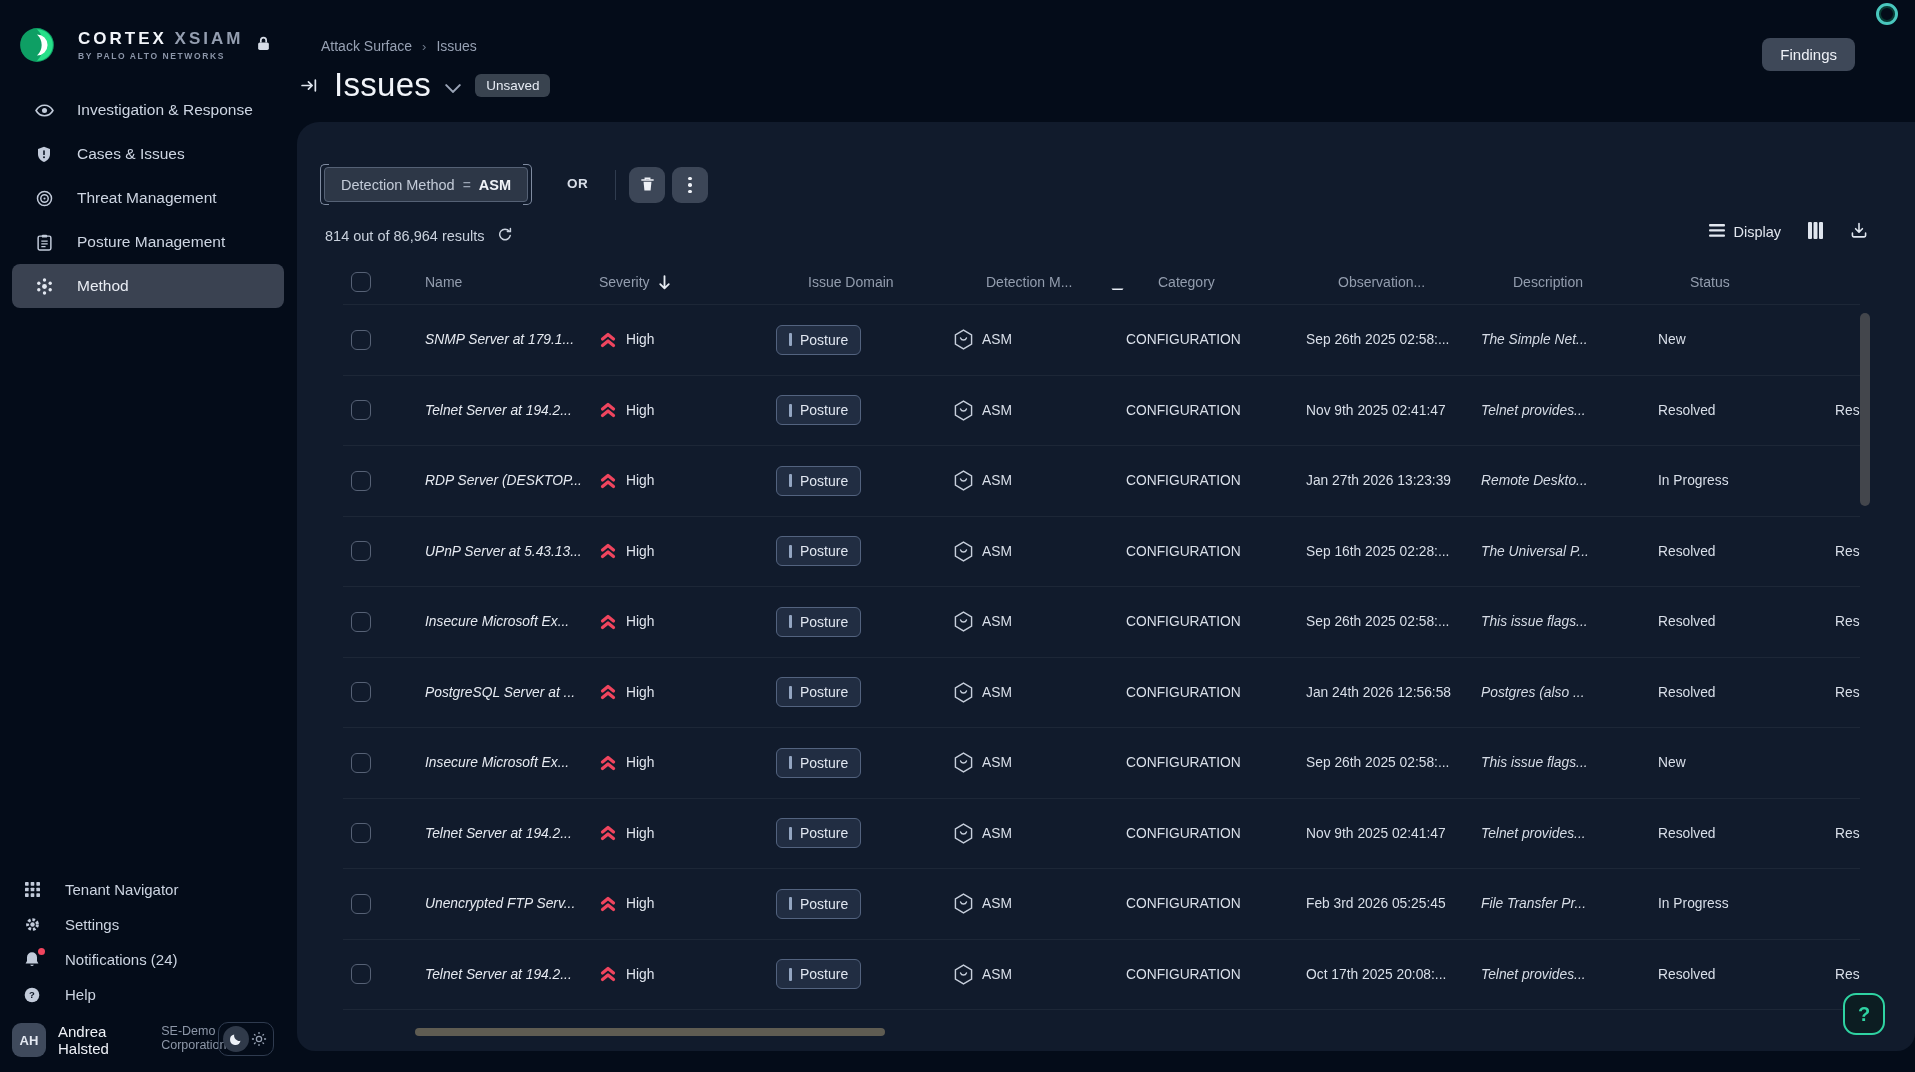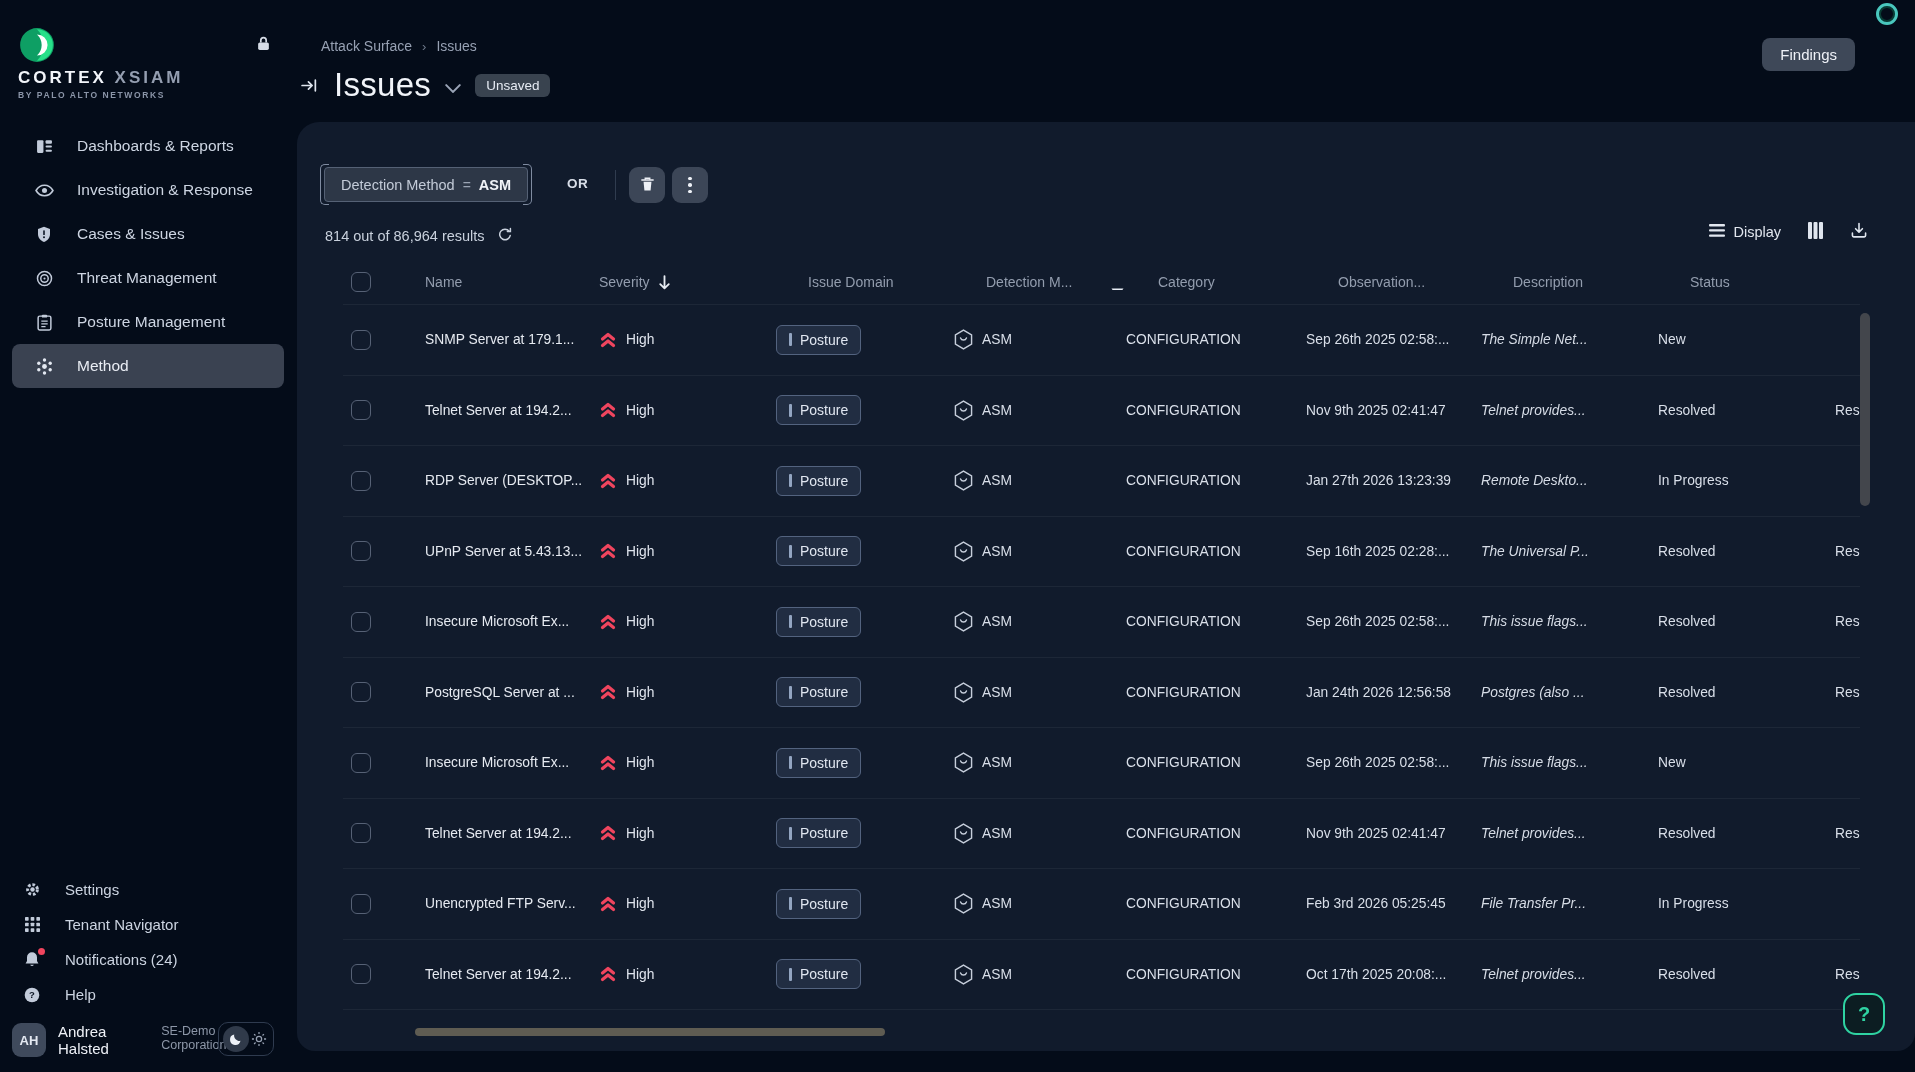--- a/index.html
+++ b/index.html
@@ -5,21 +5,21 @@
   * { margin:0; padding:0; box-sizing:border-box; }
   html,body { width:1915px; height:1072px; overflow:hidden; }
   body {
     background:#040c19;
     font-family:"Liberation Sans", sans-serif;
     color:#d9dfe9;
     position:relative;
   }
   
   .sidebar { position:absolute; left:0; top:0; width:296px; height:1072px; }
-  .brand { display:flex; align-items:flex-start; gap:4px; padding:26px 0 0 18px; position:relative;flex-direction:column; }
+  .brand { display:flex; align-items:center; gap:22px; padding:26px 0 0 18px; position:relative; }
   .brand-logo { width:38px; height:38px; flex:0 0 auto; }
   .brand-name { font-size:17px; font-weight:bold; letter-spacing:3px; color:#f2f5fa; white-space:nowrap; }
   .brand-name .x { color:#949eb0; }
   .brand-sub { font-size:8.5px; letter-spacing:1.6px; color:#8b95a8; font-weight:bold; margin-top:2px; }
   .lock { position:absolute; right:26px; top:36px; }
   .nav { margin-top:24px; }
   .nav-item { display:flex; align-items:center; height:44px; padding-left:21px; gap:22px;
               font-size:15.5px; color:#cdd5e2; margin:0 12px; border-radius:8px; cursor:pointer; }
   .nav-item.selected { background:#3a4251; color:#e9edf4; }
   .nav-icon { width:22px; display:flex; justify-content:center; align-items:center; }
@@ -89,21 +89,21 @@
   .thead { display:flex; align-items:center; height:40px; }
   .th { display:flex; align-items:center; gap:8px; font-size:14px; color:#939dae; position:relative;
         padding-right:10px; white-space:nowrap; overflow:hidden; flex:0 0 auto; cursor:pointer; }
   .th:not(:first-child)::before { content:""; position:absolute; left:-42px; top:12px; width:1px; height:17px; background:#2b3547; }
   .th .funnel { position:absolute; right:34px; top:13px; }
   .thead-line { height:1px; background:#1d2737; width:1652px; margin-top:2px; }
   .tbody { }
   .tr { display:flex; align-items:center; height:70.5px; border-bottom:1px solid #1d2737; cursor:pointer; }
   .td { flex:0 0 auto; font-size:13.8px; color:#d9dfe9; white-space:nowrap; overflow:hidden; padding-right:12px;
         display:flex; align-items:center; gap:9px; }
-  .td.name { color:#e6eaf1; }
+  .td.name { color:#e6eaf1;font-style:italic; }
   .td.desc { font-style:italic; color:#d6dce6; }
   .checkbox { width:20px; height:20px; border:1.6px solid #566175; border-radius:6px; cursor:pointer;
               margin-left:8px; flex:0 0 auto; }
   .sev-label { color:#dfe4ed; }
   .badge-posture { display:inline-flex; align-items:center; gap:8px; padding:6px 12px;
                    background:rgba(90,110,145,0.22); border:1px solid #53637f; border-radius:6px;
                    color:#e0e6f0; font-size:14px; }
   .badge-bar { width:3px; height:13px; background:#93a5c1; border-radius:1px; }
   
   .vscroll { position:absolute; right:45px; top:191px; width:10px; height:193px; background:#43464c; border-radius:5px; cursor:pointer; }
@@ -130,31 +130,20 @@
     <span class="lock">
       <svg width="13" height="15" viewBox="0 0 12 14">
           <rect x="1" y="6" width="10" height="7" rx="1.5" fill="#d6dce6"></rect>
           <path d="M3.5 6V4a2.5 2.5 0 0 1 5 0v2" stroke="#d6dce6" stroke-width="1.6" fill="none"></path>
         </svg>
     </span>
   </div>
   <div class="nav" id="nav-main">
       <div class="nav-item">
         <span class="nav-icon">
-          <svg width="17" height="17" viewBox="0 0 16 16" fill="#c2cbda">
-            <rect x="1" y="2" width="6" height="12" rx="1"></rect>
-            <rect x="9" y="2" width="6" height="3.4" rx="1"></rect>
-            <rect x="9" y="7" width="6" height="2" rx="1"></rect>
-            <rect x="9" y="11" width="6" height="2" rx="1"></rect>
-          </svg>
-        </span>
-        <span>Dashboards &amp; Reports</span>
-      </div>
-      <div class="nav-item">
-        <span class="nav-icon">
           <svg width="19" height="13" viewBox="0 0 18 12">
             <path d="M1 6C3 2.4 5.8 1 9 1s6 1.4 8 5c-2 3.6-4.8 5-8 5S3 9.6 1 6Z" fill="none" stroke="#c2cbda" stroke-width="1.5"></path>
             <circle cx="9" cy="6" r="2.4" fill="#c2cbda"></circle>
           </svg>
         </span>
         <span>Investigation &amp; Response</span>
       </div>
       <div class="nav-item">
         <span class="nav-icon">
           <svg width="16" height="17" viewBox="0 0 16 17">
@@ -196,44 +185,44 @@
             <circle cx="3.6" cy="12.1" r="1.6"></circle>
             <circle cx="3.6" cy="5.9" r="1.6"></circle>
           </svg>
         </span>
         <span>Method</span>
       </div>
     </div>
 
   <div class="side-footer">
     <div id="nav-footer">
-        <div class="footer-item">
-          <span class="nav-icon">
-            <svg width="17" height="17" viewBox="0 0 16 16">
-              <circle cx="8" cy="8" r="4.6" fill="none" stroke="#c2cbda" stroke-width="2.8" stroke-dasharray="2.5 1.7"></circle>
-              <circle cx="8" cy="8" r="2.1" fill="#c2cbda"></circle>
-            </svg>
-          </span>
-          <span>Settings</span>
-        </div>
         <div class="footer-item">
           <span class="nav-icon">
             <svg width="15" height="15" viewBox="0 0 14 14" fill="#c2cbda">
               <rect x="0" y="0" width="3.4" height="3.4" rx=".6"></rect>
               <rect x="5.3" y="0" width="3.4" height="3.4" rx=".6"></rect>
               <rect x="10.6" y="0" width="3.4" height="3.4" rx=".6"></rect>
               <rect x="0" y="5.3" width="3.4" height="3.4" rx=".6"></rect>
               <rect x="5.3" y="5.3" width="3.4" height="3.4" rx=".6"></rect>
               <rect x="10.6" y="5.3" width="3.4" height="3.4" rx=".6"></rect>
               <rect x="0" y="10.6" width="3.4" height="3.4" rx=".6"></rect>
               <rect x="5.3" y="10.6" width="3.4" height="3.4" rx=".6"></rect>
               <rect x="10.6" y="10.6" width="3.4" height="3.4" rx=".6"></rect>
             </svg>
           </span>
           <span>Tenant Navigator</span>
+        </div>
+        <div class="footer-item">
+          <span class="nav-icon">
+            <svg width="17" height="17" viewBox="0 0 16 16">
+              <circle cx="8" cy="8" r="4.6" fill="none" stroke="#c2cbda" stroke-width="2.8" stroke-dasharray="2.5 1.7"></circle>
+              <circle cx="8" cy="8" r="2.1" fill="#c2cbda"></circle>
+            </svg>
+          </span>
+          <span>Settings</span>
         </div>
         <div class="footer-item">
           <span class="nav-icon bell-wrap">
             <svg width="16" height="17" viewBox="0 0 16 17" fill="#c2cbda">
               <path d="M8 1.2a5 5 0 0 0-5 5v3.8L1.6 12.6h12.8L13 10V6.2a5 5 0 0 0-5-5z"></path>
               <path d="M6.2 13.8a1.9 1.9 0 0 0 3.6 0z"></path>
             </svg>
             <i class="bell-dot"></i>
           </span>
           <span>Notifications (24)</span>

